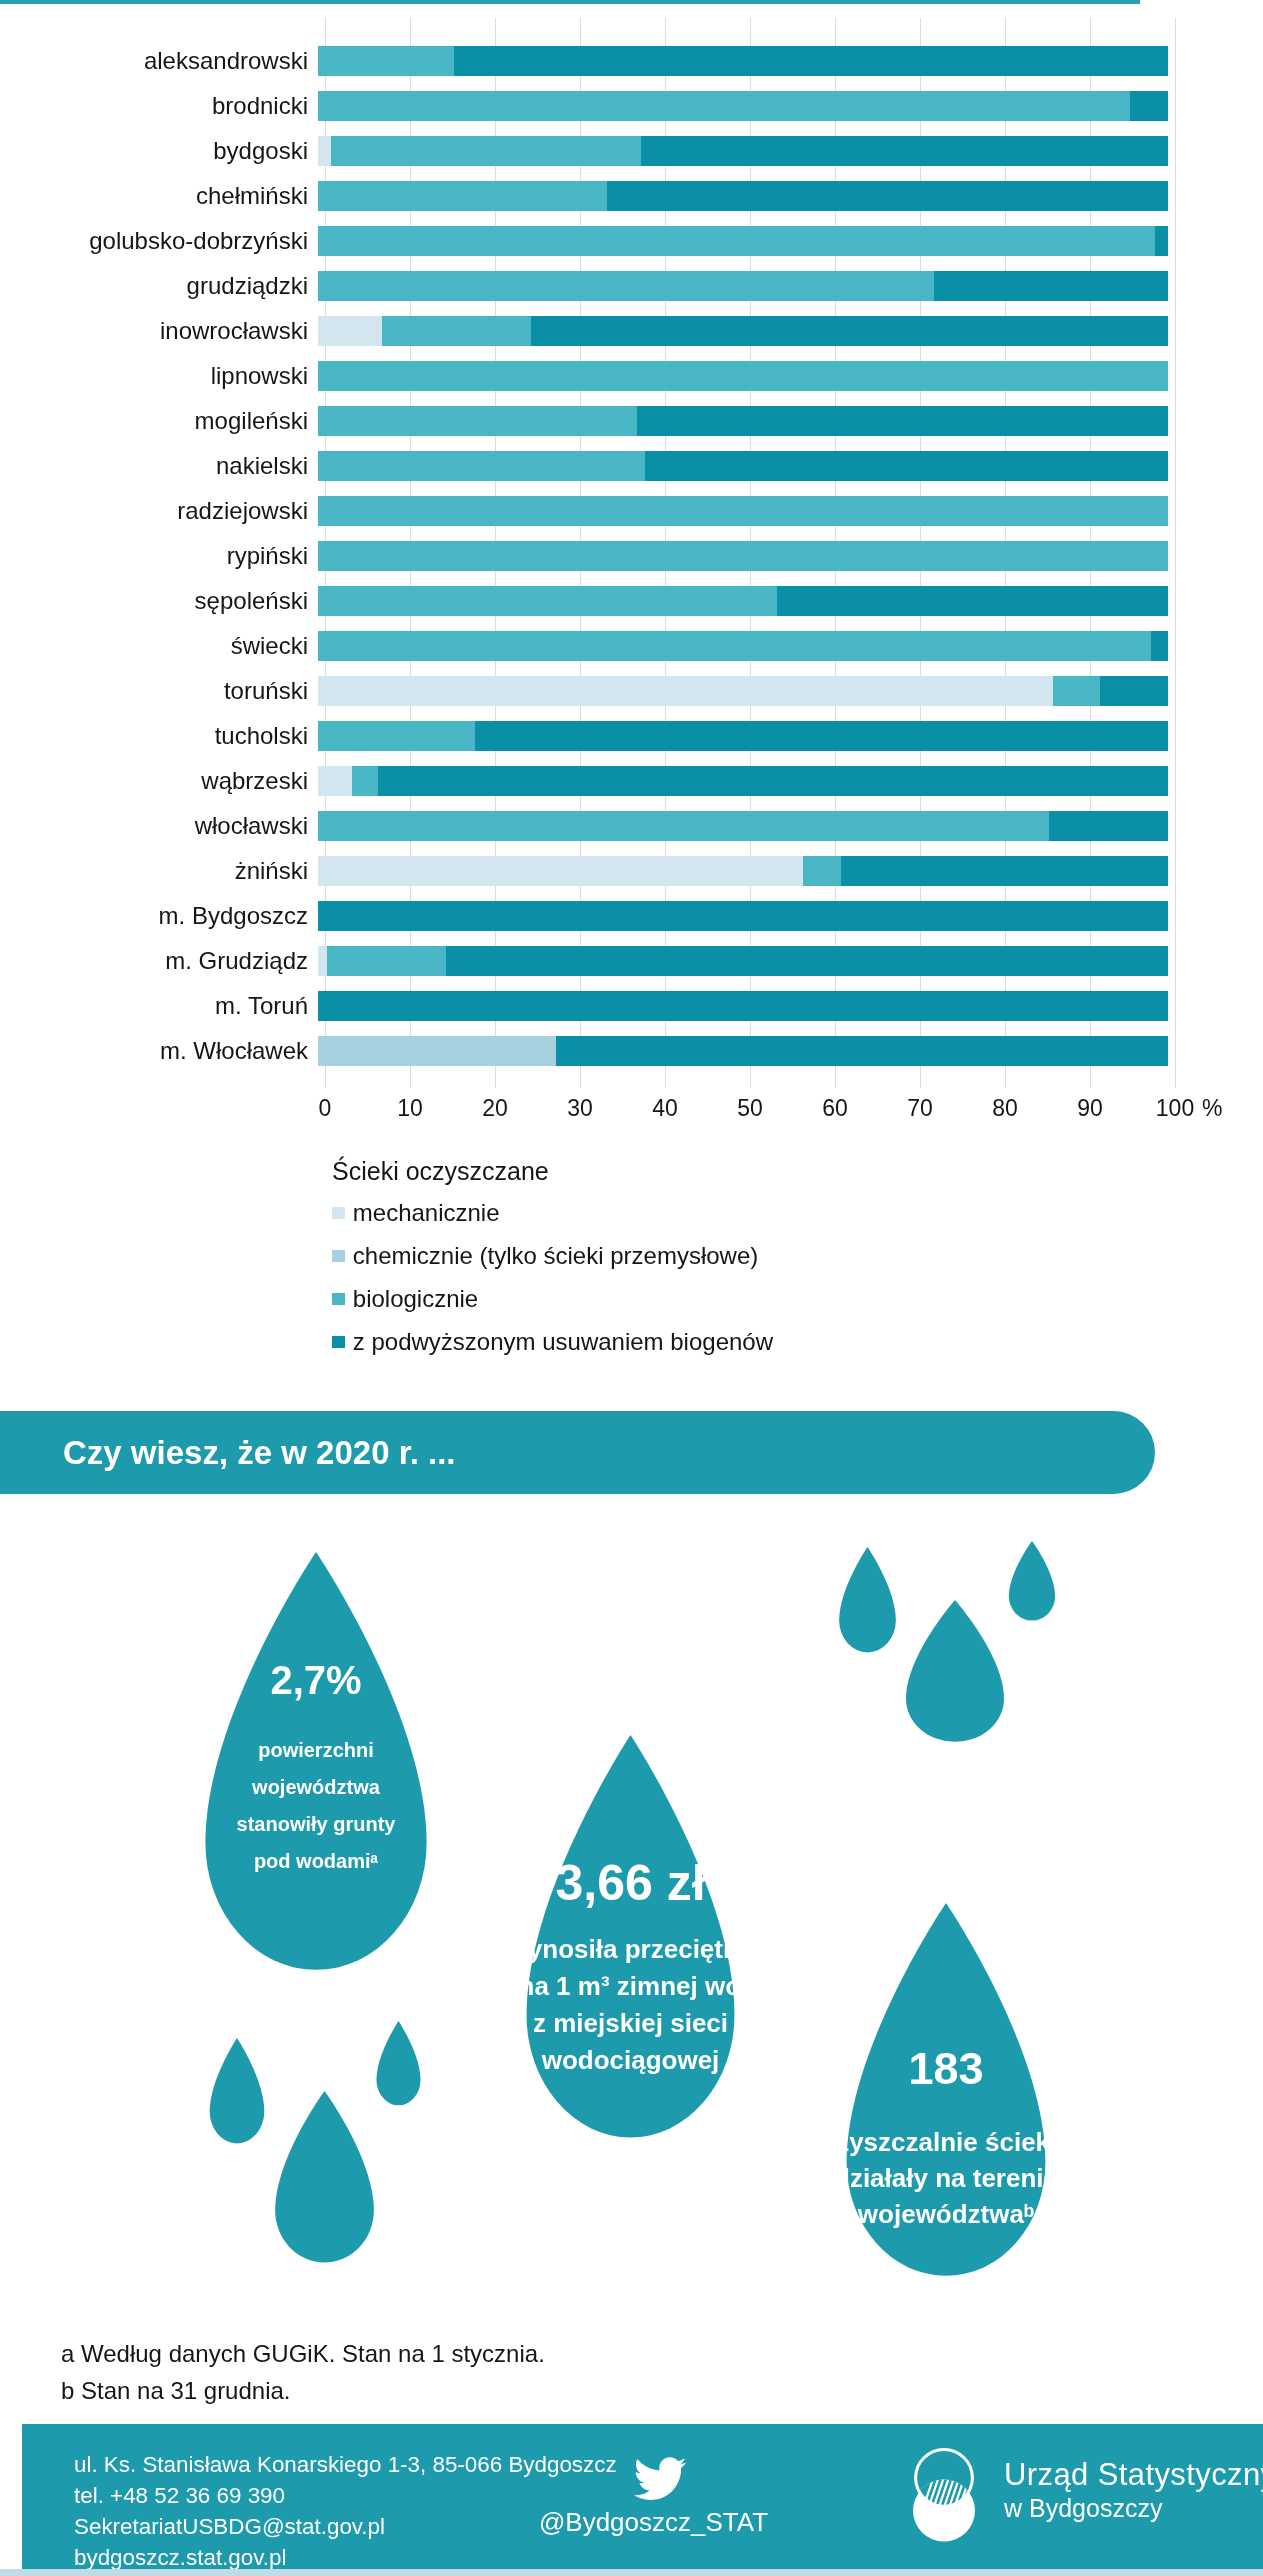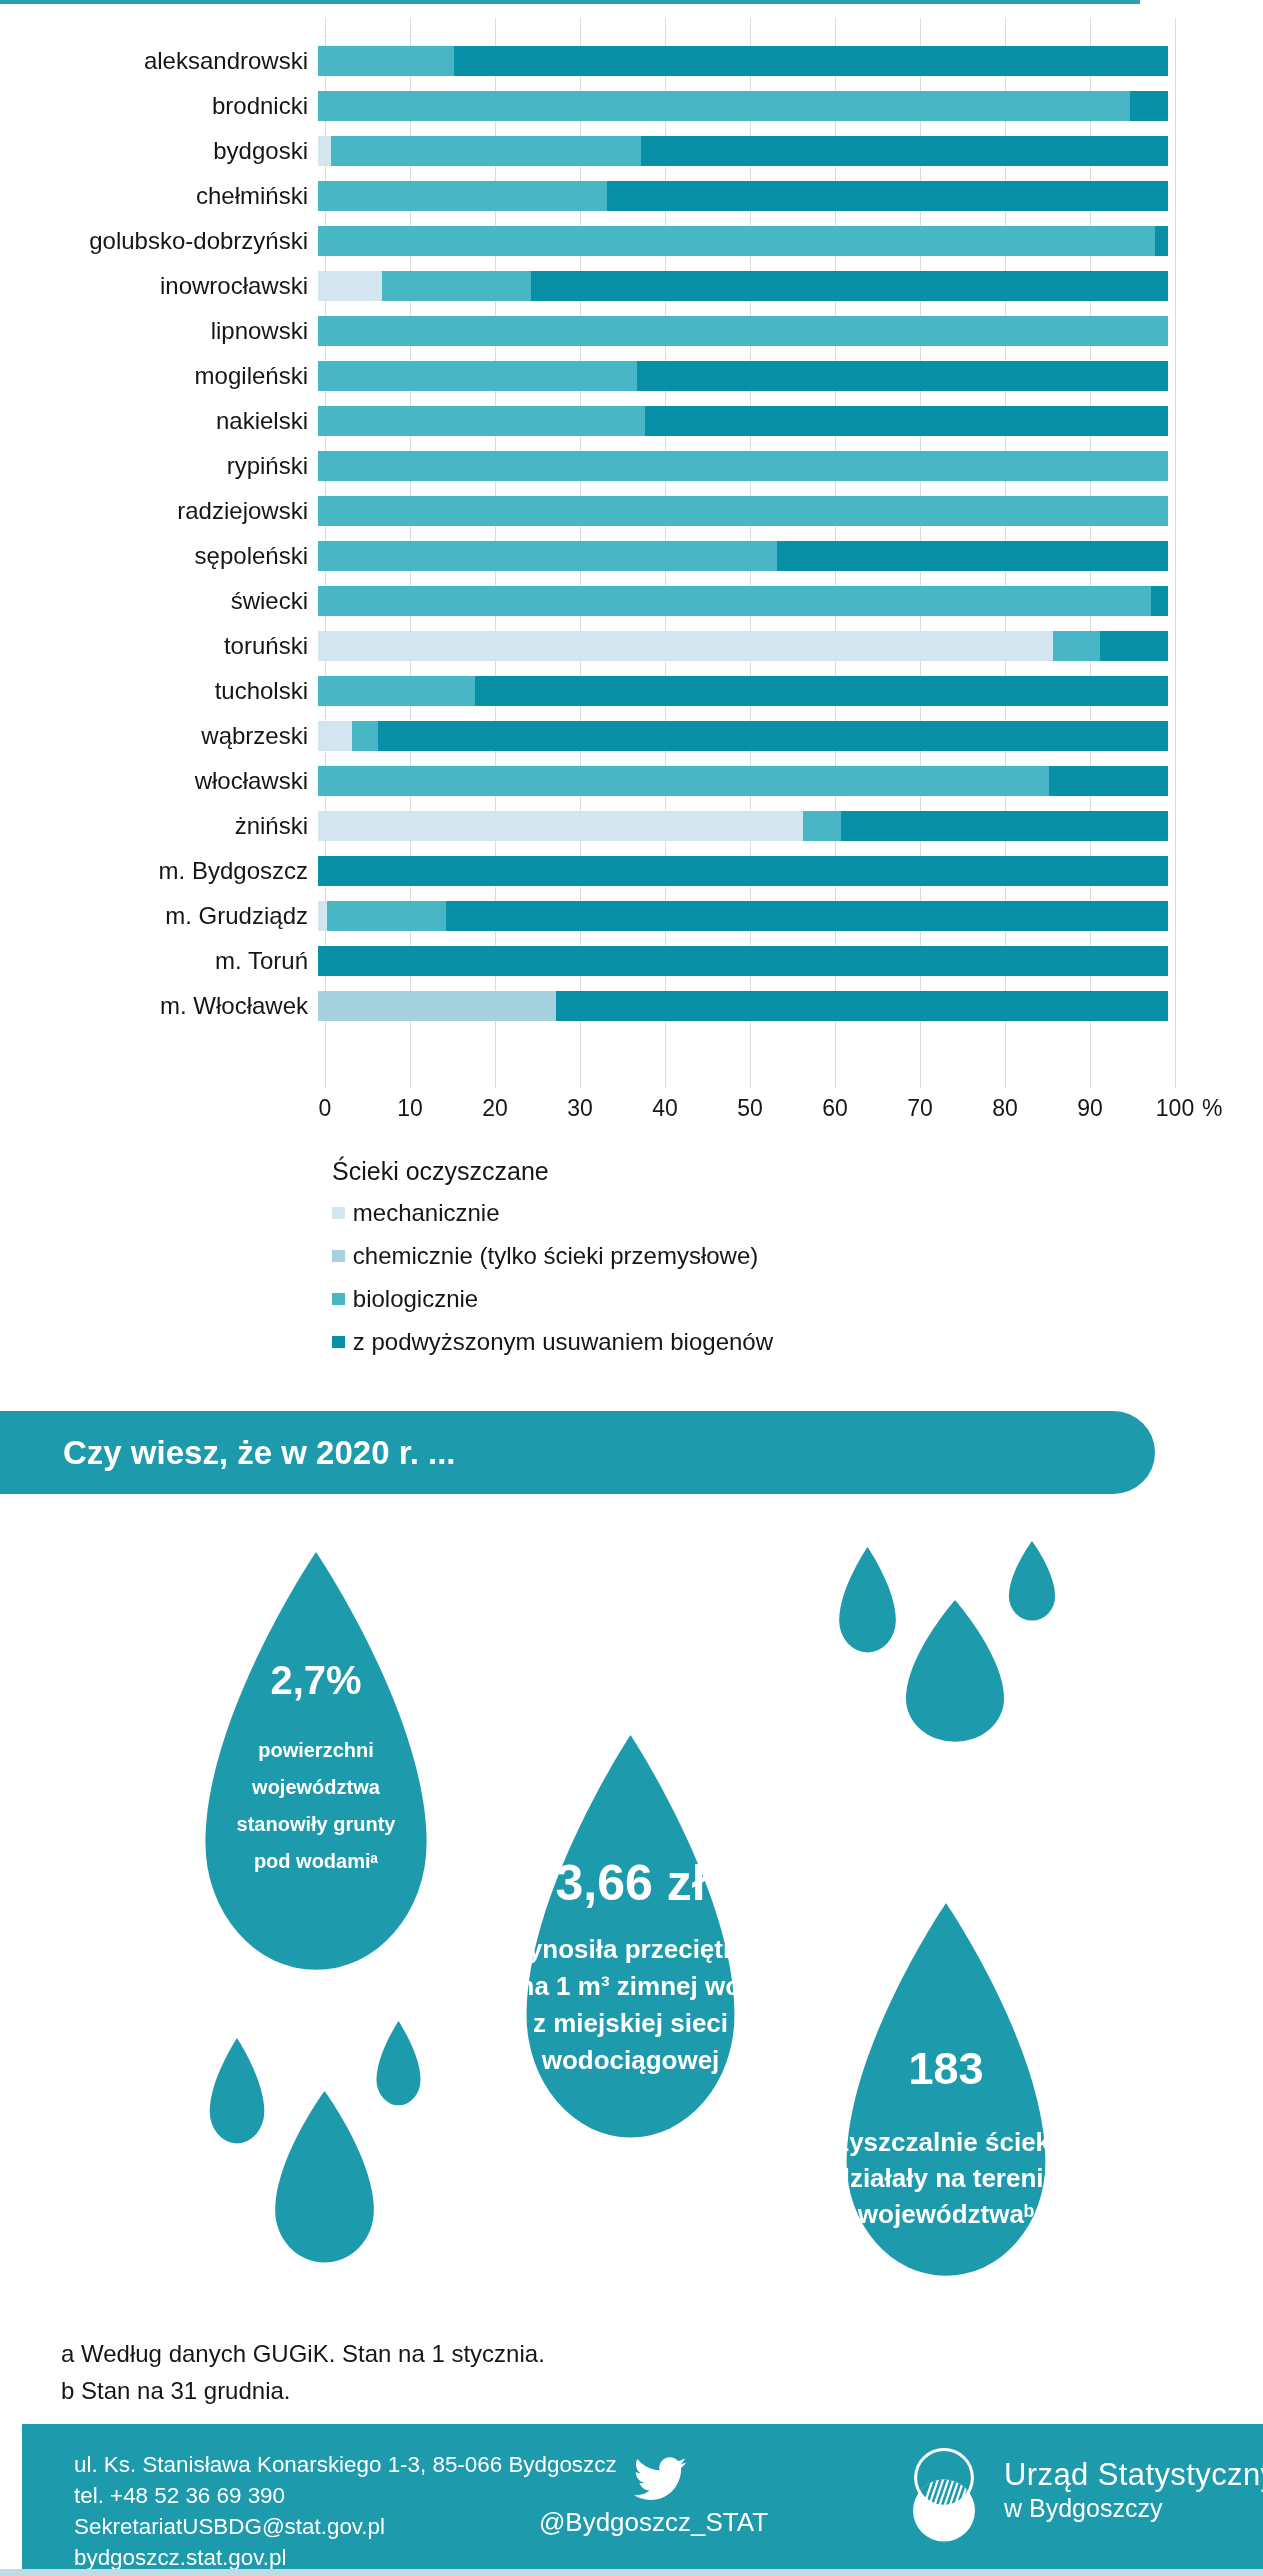--- a/index.html
+++ b/index.html
@@ -113,20 +113,27 @@
         </div>
       </div>
       <div class="crow">
         <div class="clabel">golubsko-dobrzyński</div>
         <div class="ctrack">
           <div class="seg" style="width: 98.5%; background: rgb(73, 182, 197);"></div>
           <div class="seg" style="width: 1.5%; background: rgb(10, 144, 166);"></div>
         </div>
       </div>
       <div class="crow">
+        <div class="clabel">grudziądzki</div>
+        <div class="ctrack">
+          <div class="seg" style="width: 72.5%; background: rgb(73, 182, 197);"></div>
+          <div class="seg" style="width: 27.5%; background: rgb(10, 144, 166);"></div>
+        </div>
+      </div>
+      <div class="crow">
         <div class="clabel">inowrocławski</div>
         <div class="ctrack">
           <div class="seg" style="width: 7.5%; background: rgb(211, 230, 240);"></div>
           <div class="seg" style="width: 17.5%; background: rgb(73, 182, 197);"></div>
           <div class="seg" style="width: 75%; background: rgb(10, 144, 166);"></div>
         </div>
       </div>
       <div class="crow">
         <div class="clabel">lipnowski</div>
         <div class="ctrack">
@@ -141,27 +148,27 @@
         </div>
       </div>
       <div class="crow">
         <div class="clabel">nakielski</div>
         <div class="ctrack">
           <div class="seg" style="width: 38.5%; background: rgb(73, 182, 197);"></div>
           <div class="seg" style="width: 61.5%; background: rgb(10, 144, 166);"></div>
         </div>
       </div>
       <div class="crow">
+        <div class="clabel">radziejowski</div>
+        <div class="ctrack">
+          <div class="seg" style="width: 100%; background: rgb(73, 182, 197);"></div>
+        </div>
+      </div>
+      <div class="crow">
         <div class="clabel">rypiński</div>
-        <div class="ctrack">
-          <div class="seg" style="width: 100%; background: rgb(73, 182, 197);"></div>
-        </div>
-      </div>
-      <div class="crow">
-        <div class="clabel">radziejowski</div>
         <div class="ctrack">
           <div class="seg" style="width: 100%; background: rgb(73, 182, 197);"></div>
         </div>
       </div>
       <div class="crow">
         <div class="clabel">sępoleński</div>
         <div class="ctrack">
           <div class="seg" style="width: 54%; background: rgb(73, 182, 197);"></div>
           <div class="seg" style="width: 46%; background: rgb(10, 144, 166);"></div>
         </div>

